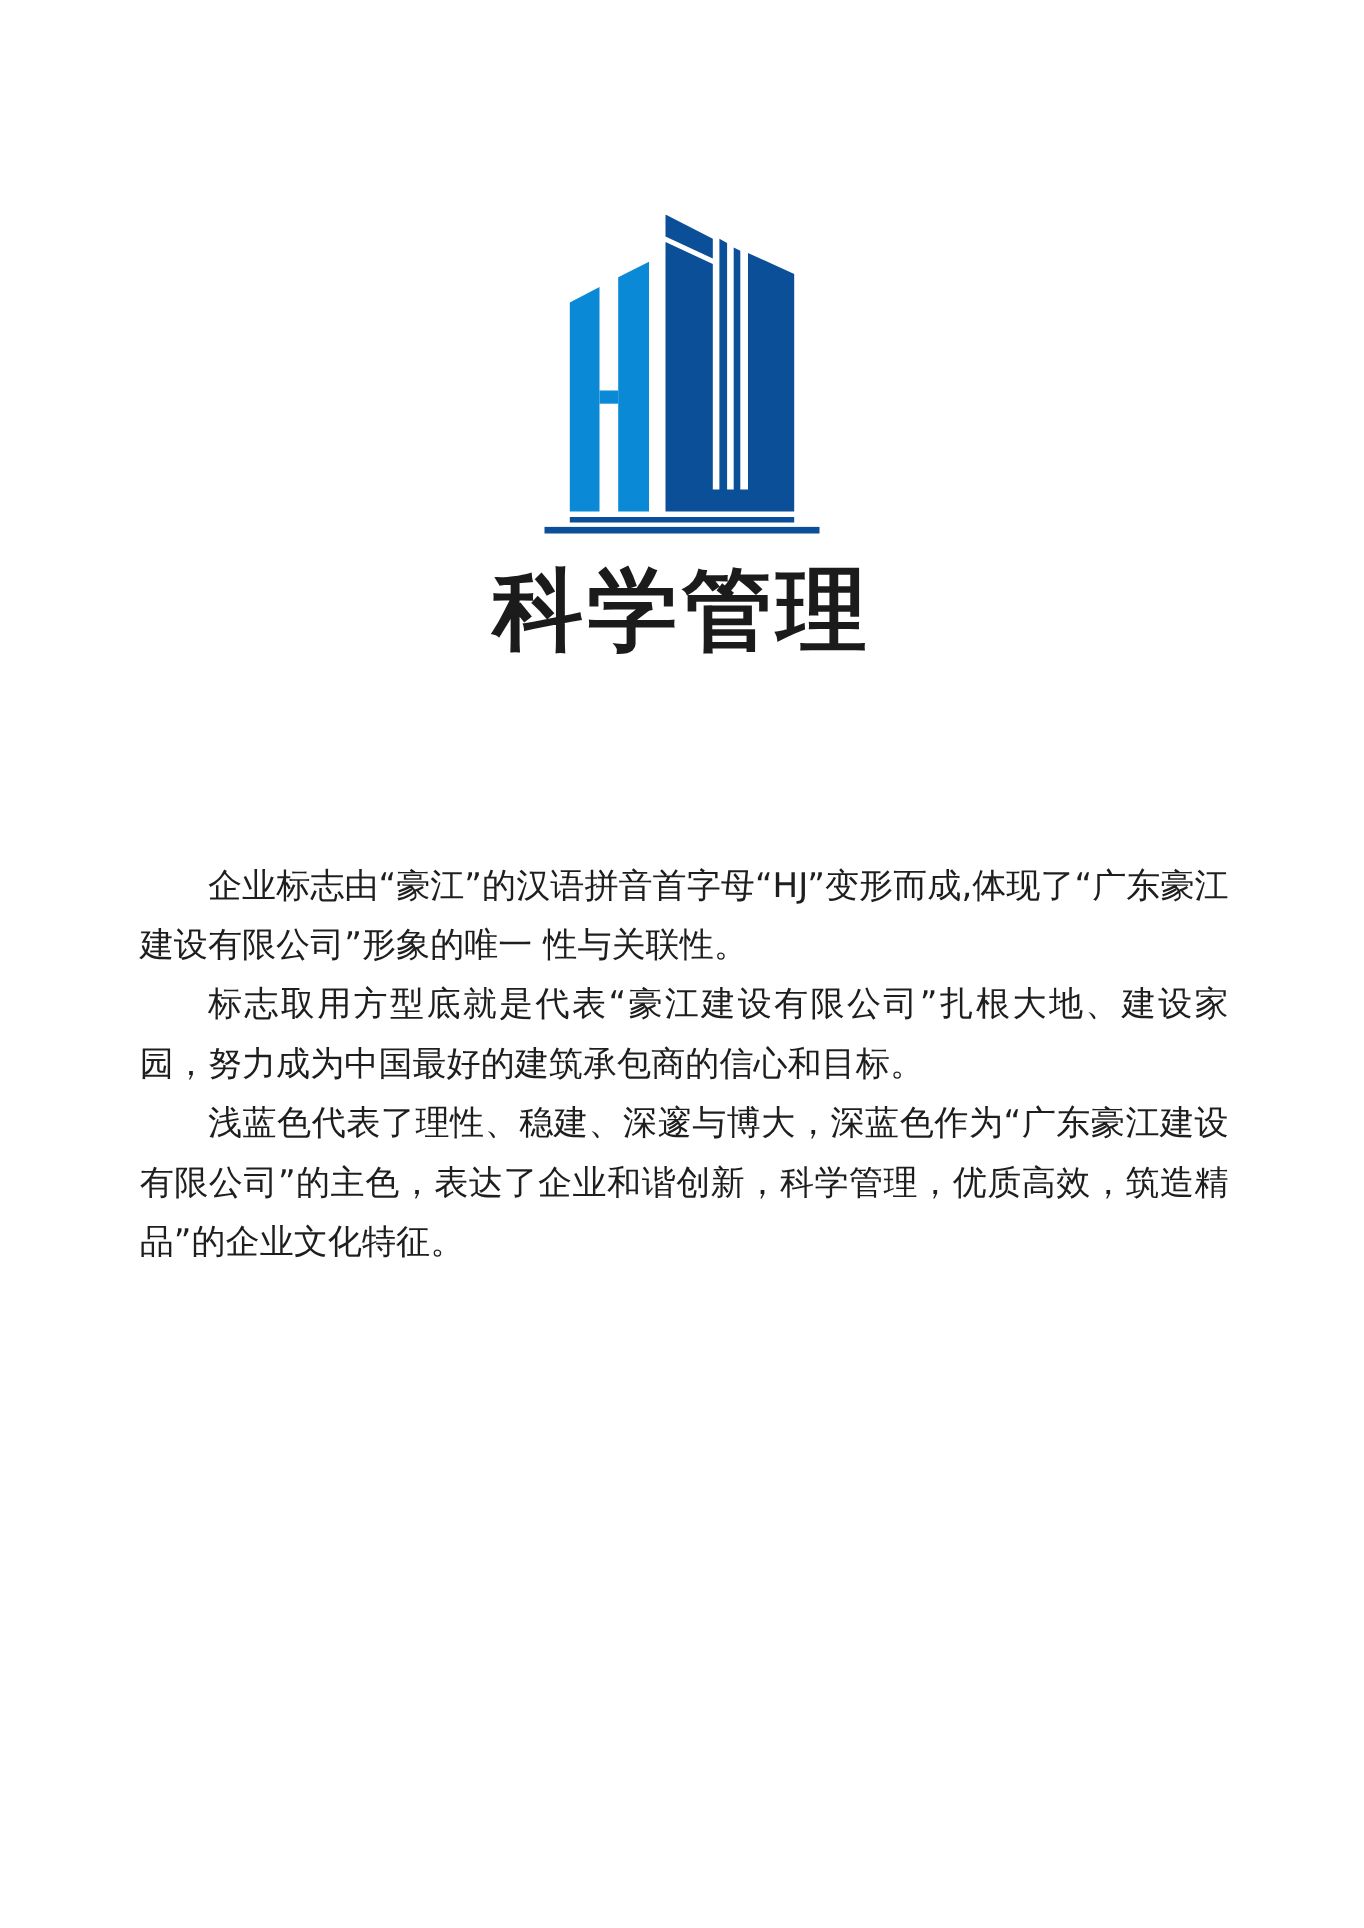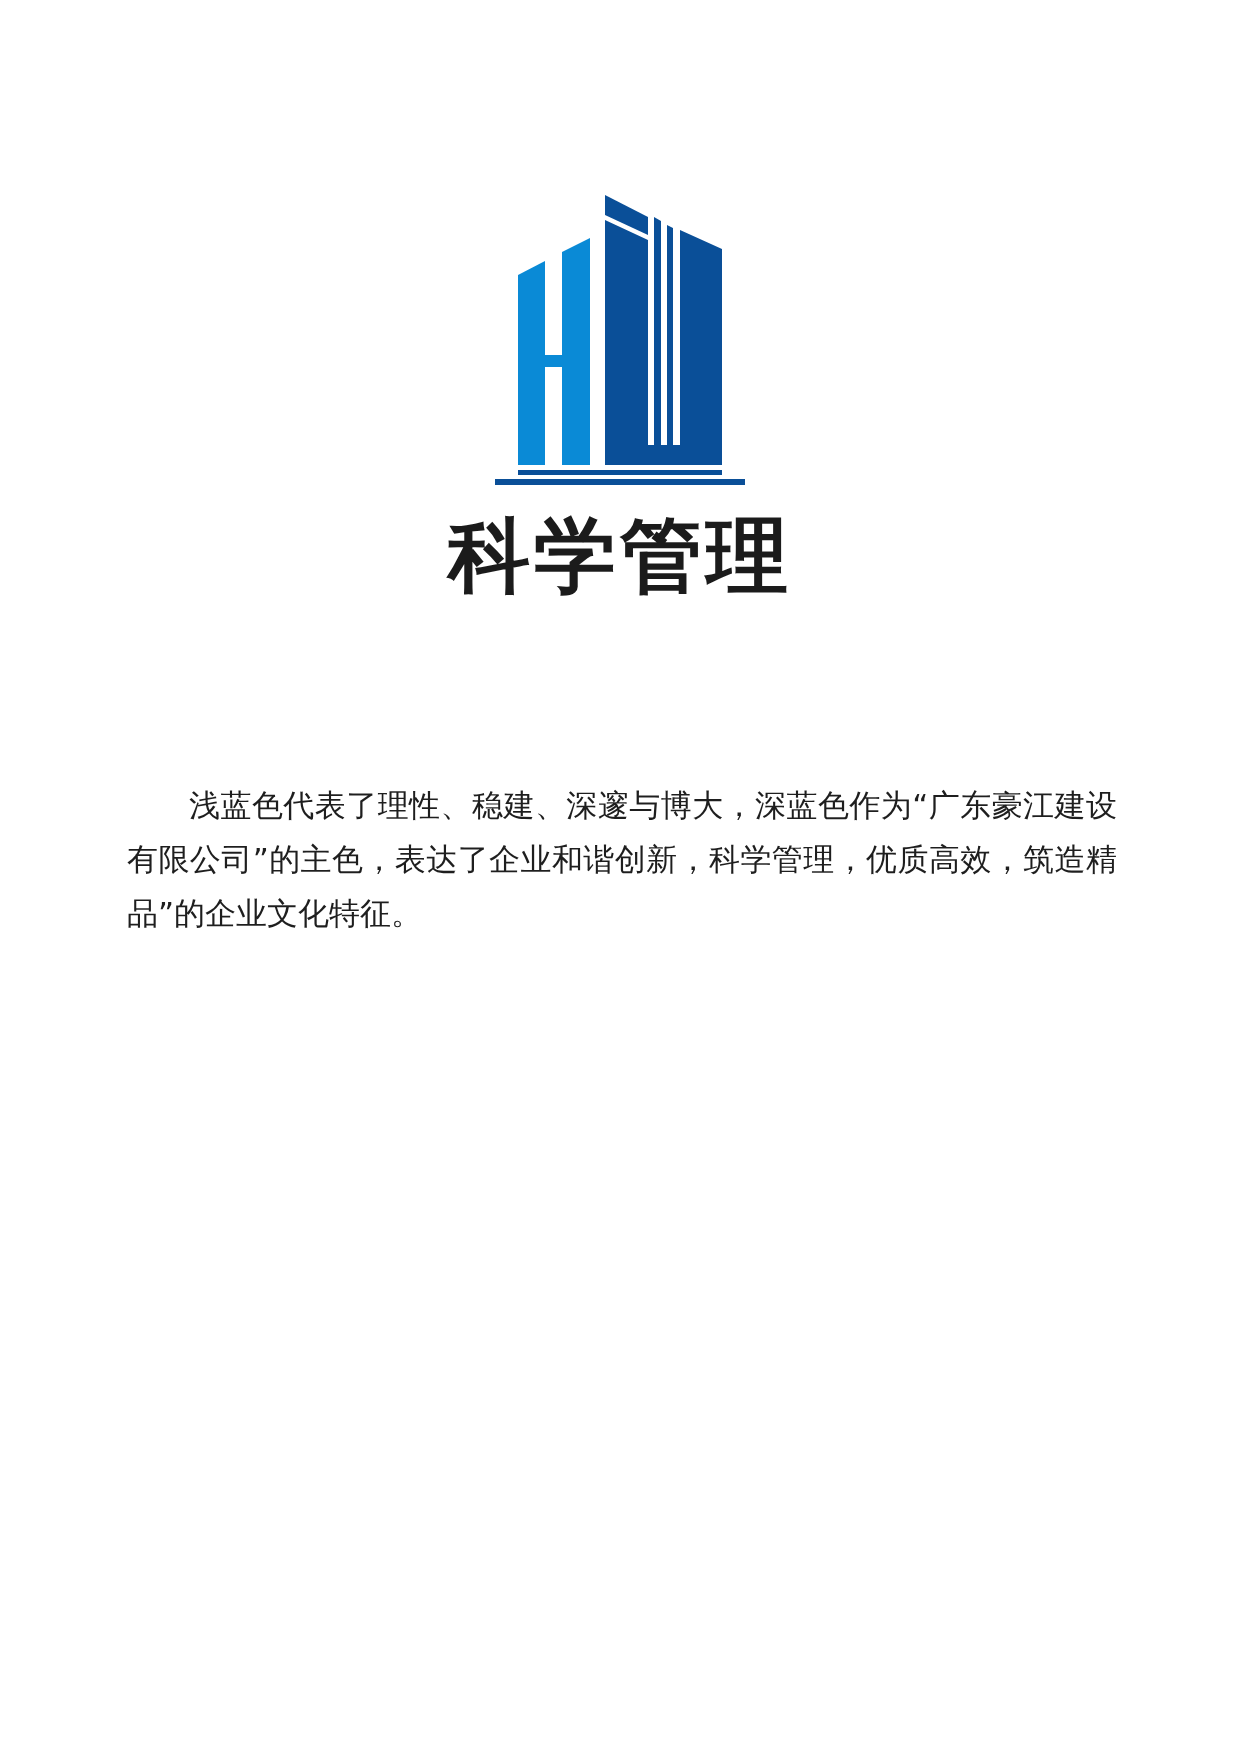--- a/index.html
+++ b/index.html
@@ -27,14 +27,16 @@
     <polygon points="125,25 168,45 168,250 174,250 174,22 181,26 181,250 187,250 187,30 193,33 193,250 200,250 200,35 242,54 242,270 125,270" fill="#0a4f98"></polygon>
 
     <rect x="38" y="275" width="204" height="5" fill="#0a4f98"></rect>
     <rect x="15" y="284" width="250" height="6" fill="#0a4f98"></rect>
   </svg>
 </div>
 
 <div class="brand">科学管理</div>
 
 <div class="content">
+  <p class="para">企业标志由“豪江”的汉语拼音首字母“HJ”变形而成,体现了“广东豪江建设有限公司”形象的唯一 性与关联性。</p>
+  <p class="para">标志取用方型底就是代表“豪江建设有限公司”扎根大地、建设家园，努力成为中国最好的建筑承包商的信心和目标。</p>
   <p class="para">浅蓝色代表了理性、稳建、深邃与博大，深蓝色作为“广东豪江建设有限公司”的主色，表达了企业和谐创新，科学管理，优质高效，筑造精品”的企业文化特征。</p>
 </div>
 
 </body></html>

